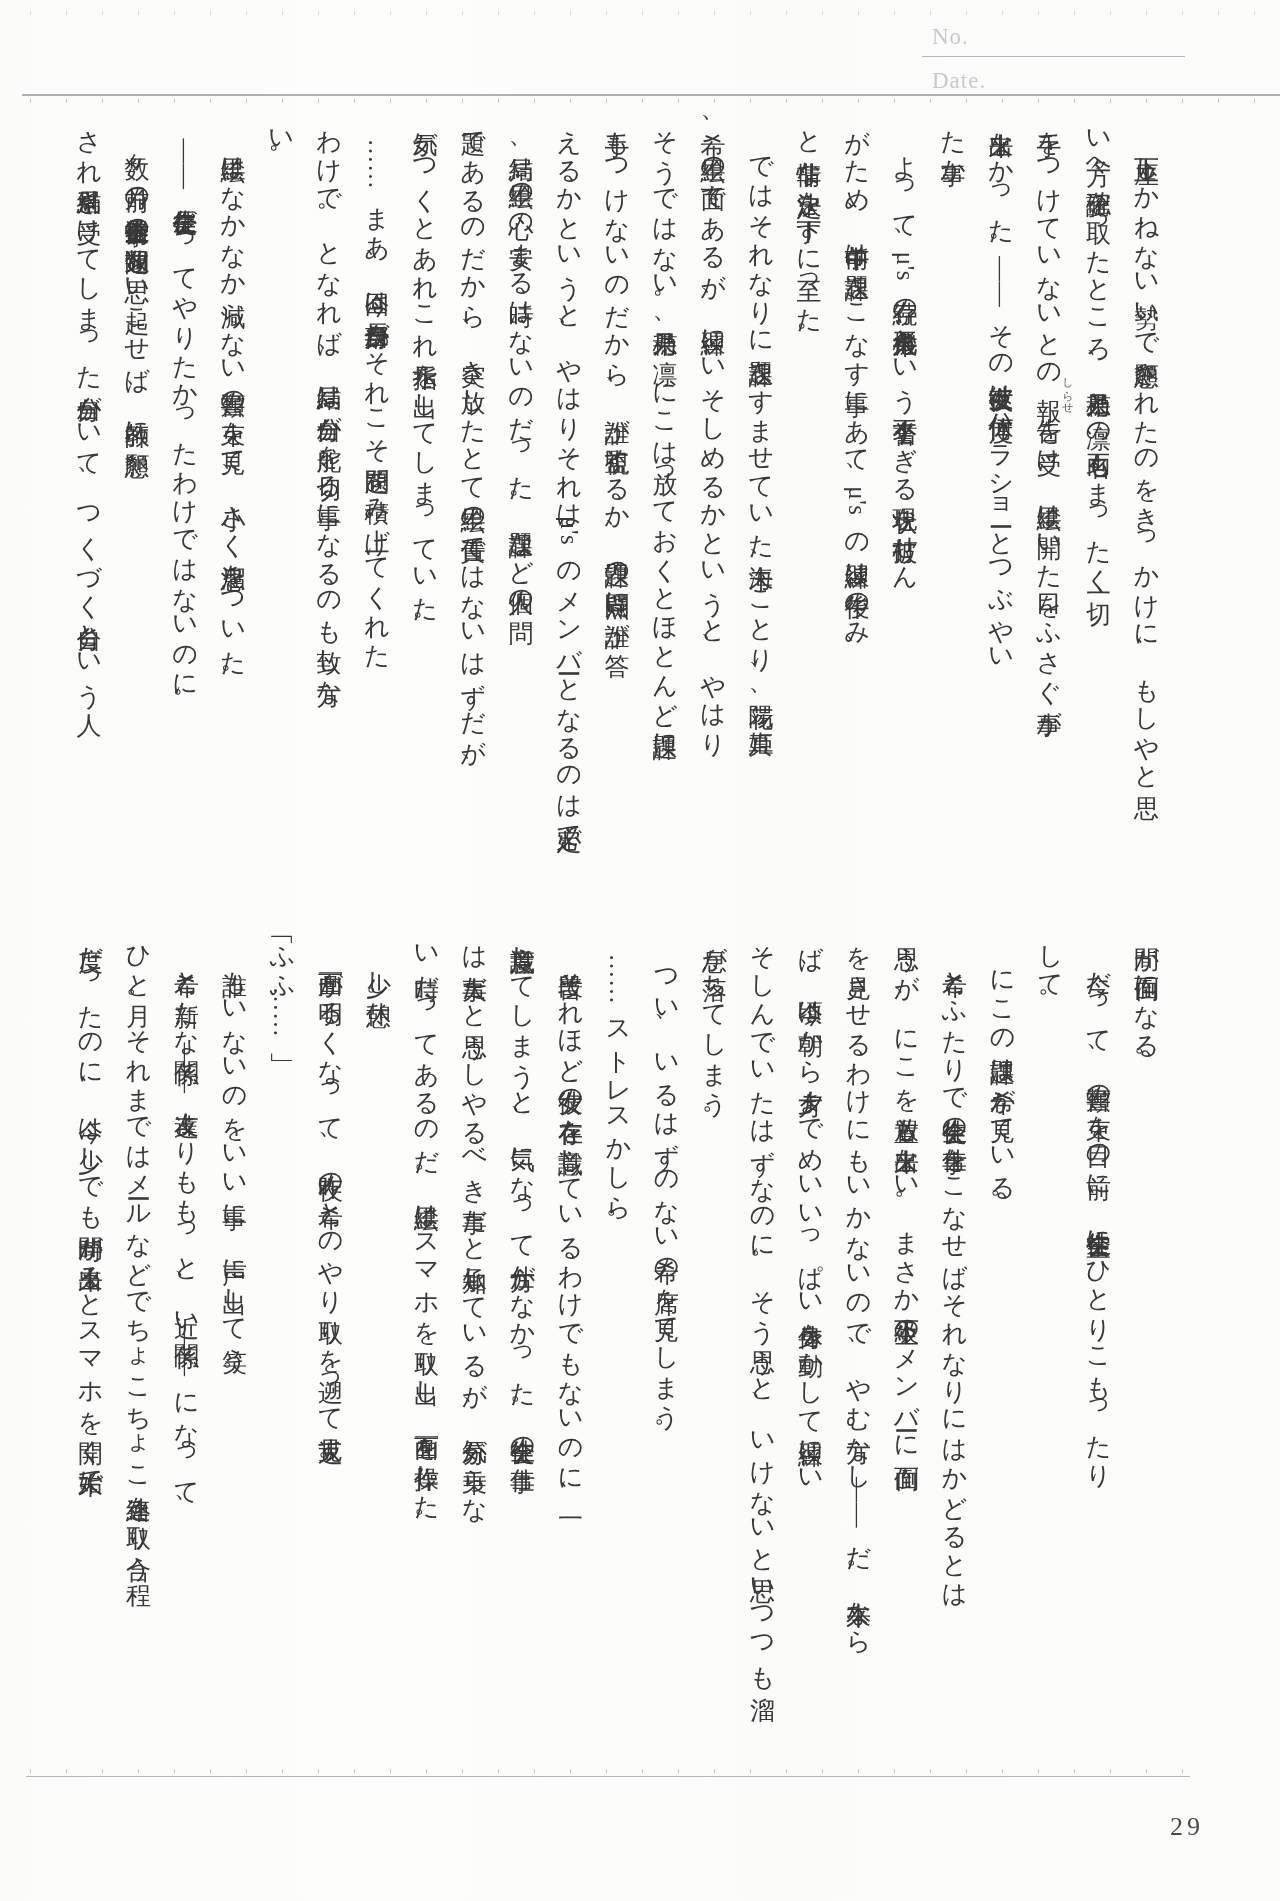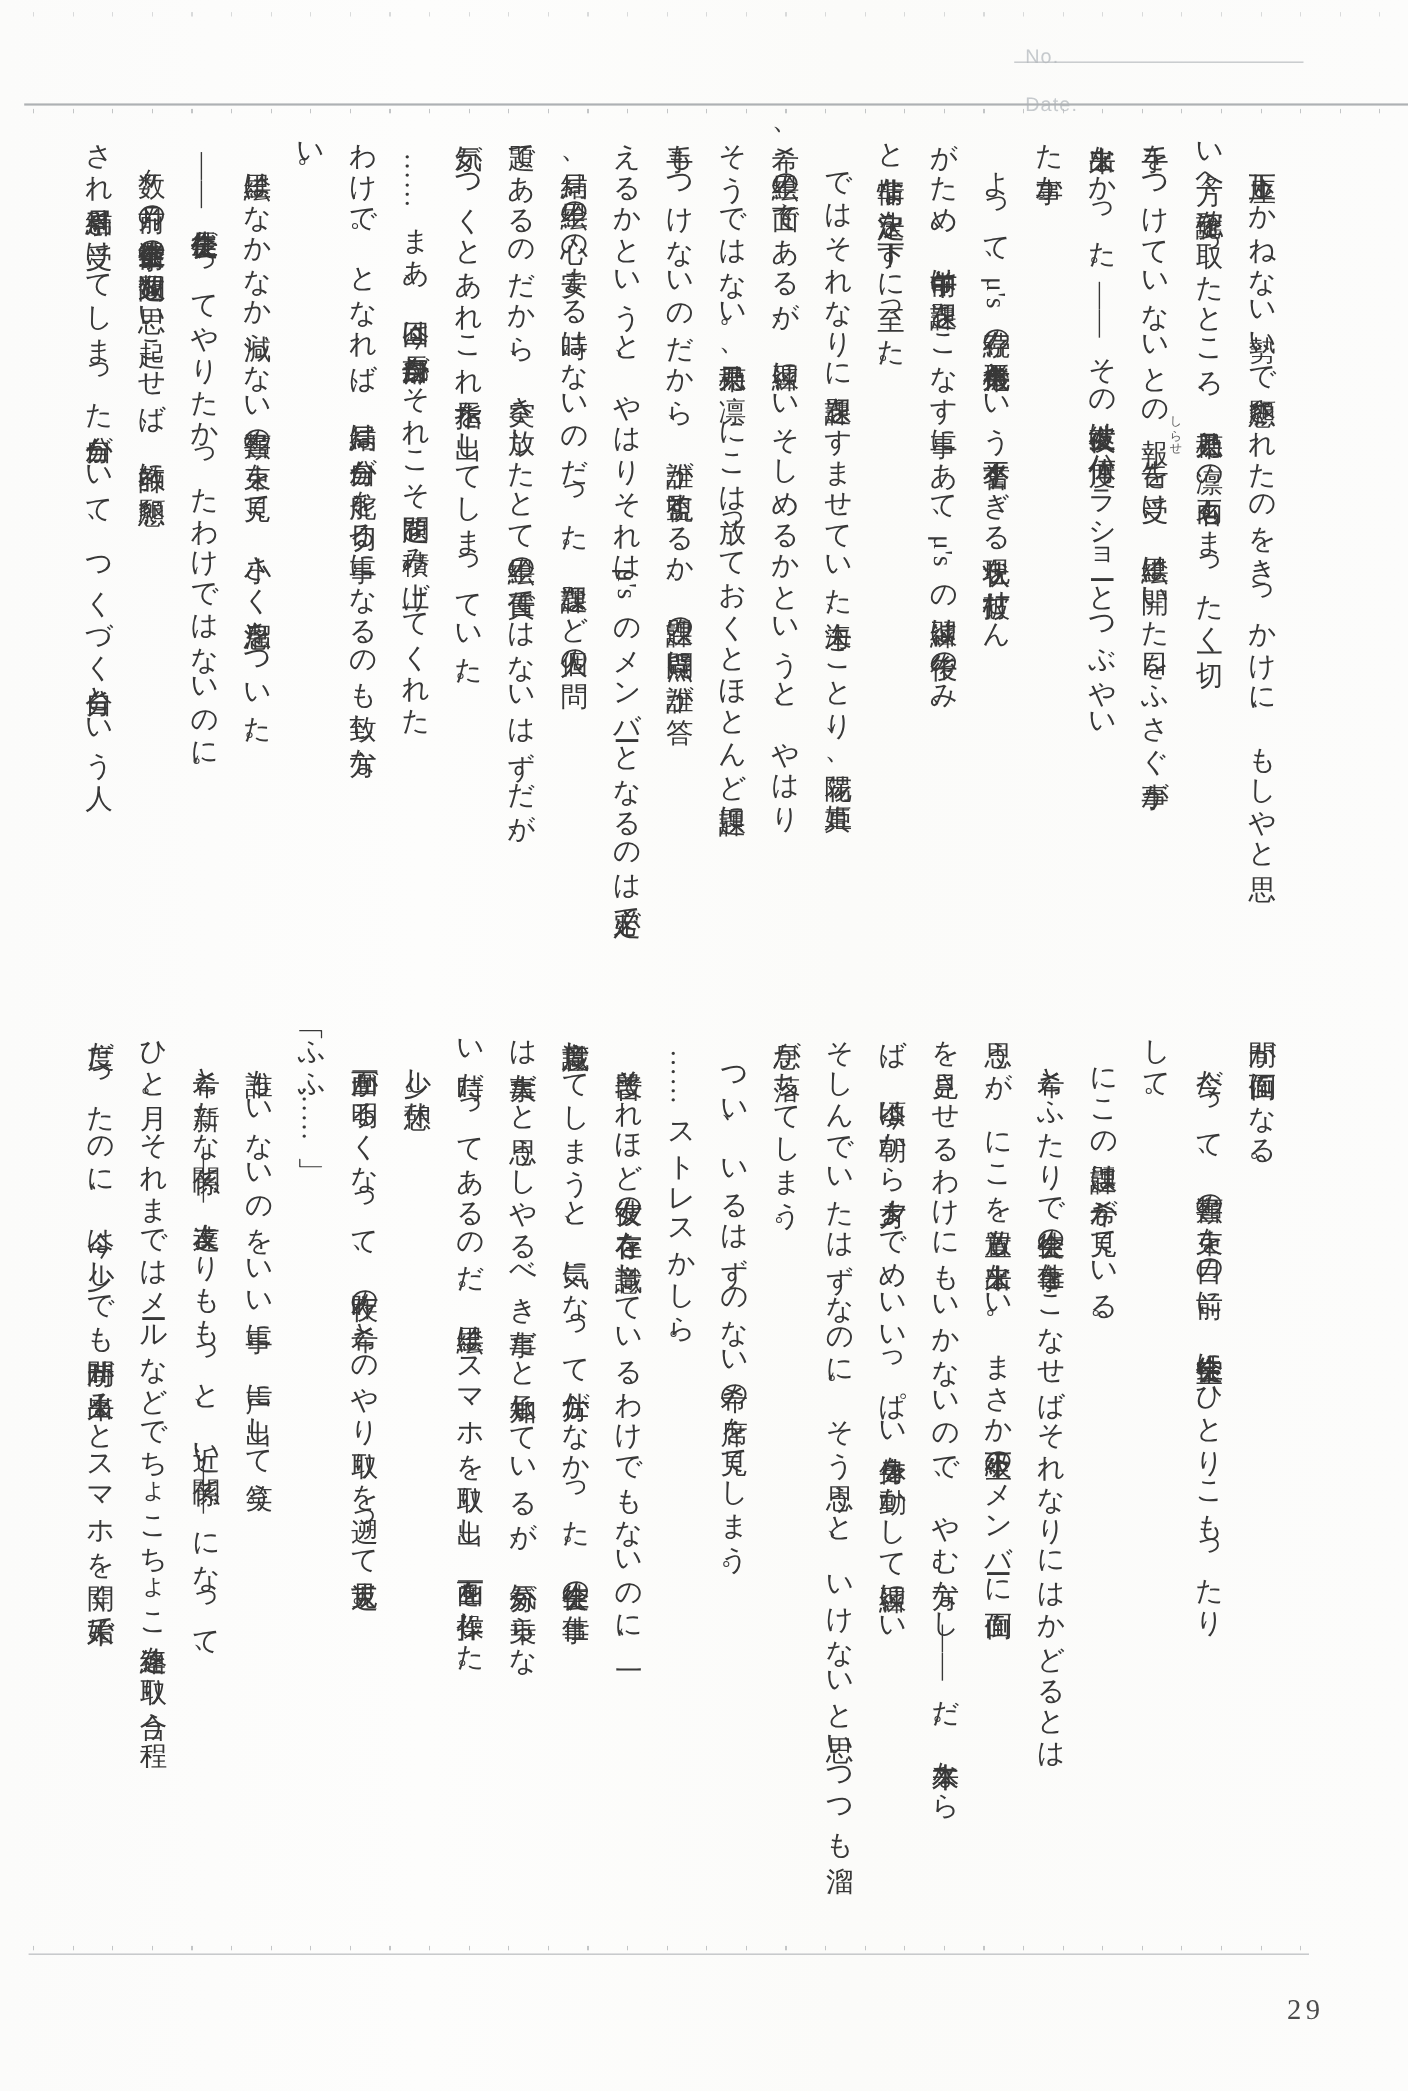--- a/index.html
+++ b/index.html
@@ -10,22 +10,22 @@
     font-family:"Liberation Serif","DejaVu Serif",serif;
     overflow:hidden;
   }
   .page {
     position:absolute; inset:0;
     background:linear-gradient(90deg,#fbfbfa 0%, #fdfdfc 30%, #fbfbf9 60%, #fcfcfb 100%);
   }
   
   .stationery-label {
     position:absolute;
-    font-family:Liberation Sans, sans-serif;
-    font-size:18px; color:#c6cacd; letter-spacing:1px;margin-top:17px;
+    font-family:Liberation Serif, serif;
+    font-size:23px; color:#c6cacd; letter-spacing:1px;
   }
   .no-label   { left:932px; top:24px; }
   .date-label { left:932px; top:68px; }
   .no-underline {
     position:absolute; left:922px; top:56px; width:263px; height:1px;
     background:#b6babd;
   }
   .header-rule {
     position:absolute; left:22px; top:94px; width:1258px; height:2px;
     background:#aeb1b4;

